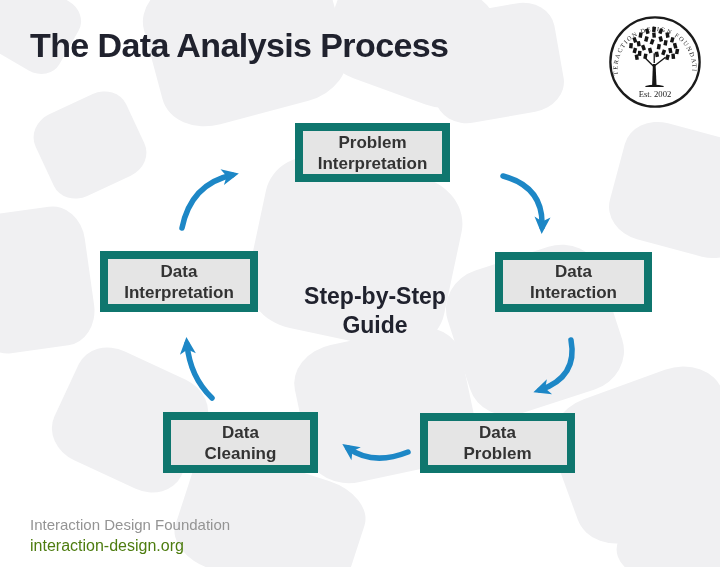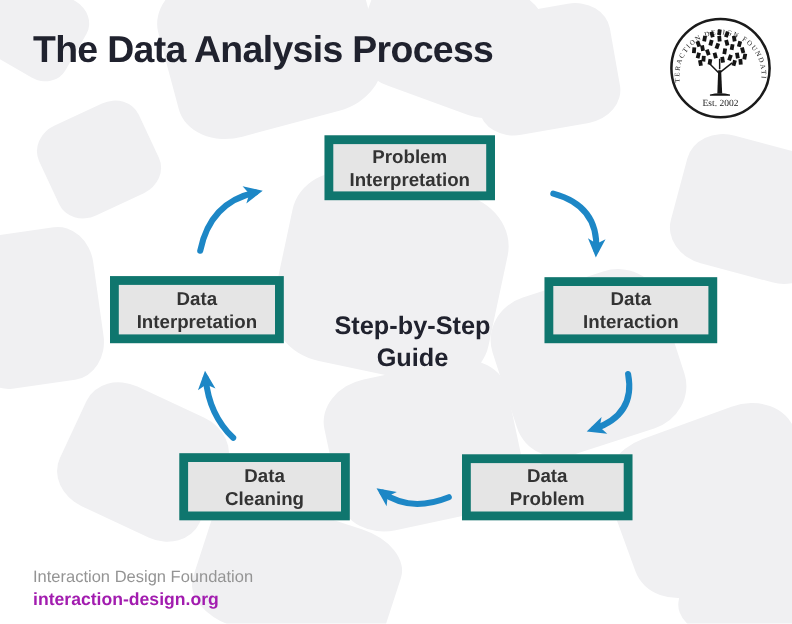--- a/index.html
+++ b/index.html
@@ -33,21 +33,21 @@
   .center-label{
     position:absolute;left:255px;top:282px;width:240px;z-index:3;text-align:center;
     font-size:23px;font-weight:bold;line-height:29px;color:#20222e;
   }
   
   .arrows{position:absolute;left:0;top:0;z-index:2;}
   .arrow{fill:none;stroke:#1d87c6;stroke-width:5.5;stroke-linecap:round;}
   
   .footer{position:absolute;left:30px;top:515px;z-index:3;}
   .footer .org{font-size:15px;color:#949494;line-height:20px;}
-  .footer .url{font-size:16px;font-weight:bold;color:#a21caf;line-height:21px;}
+  .footer .url{font-size:16px;font-weight:normal;color:#4d7c0f;line-height:21px;}
   
   .logo-arc-text{font-family:"Liberation Serif", serif;font-size:6.6px;letter-spacing:1.4px;fill:#1b1b1b;}
   .logo-est{font-family:"Liberation Serif", serif;font-size:9px;fill:#1b1b1b;}
 </style>
 </head>
 <body>
 
 <div class="canvas">
 
   <div class="bg">

